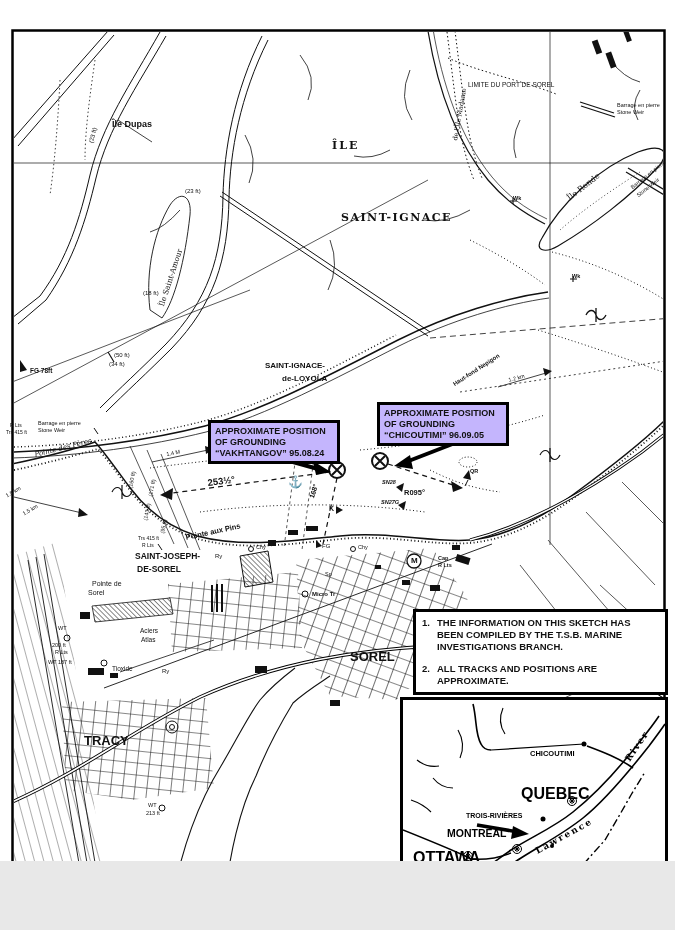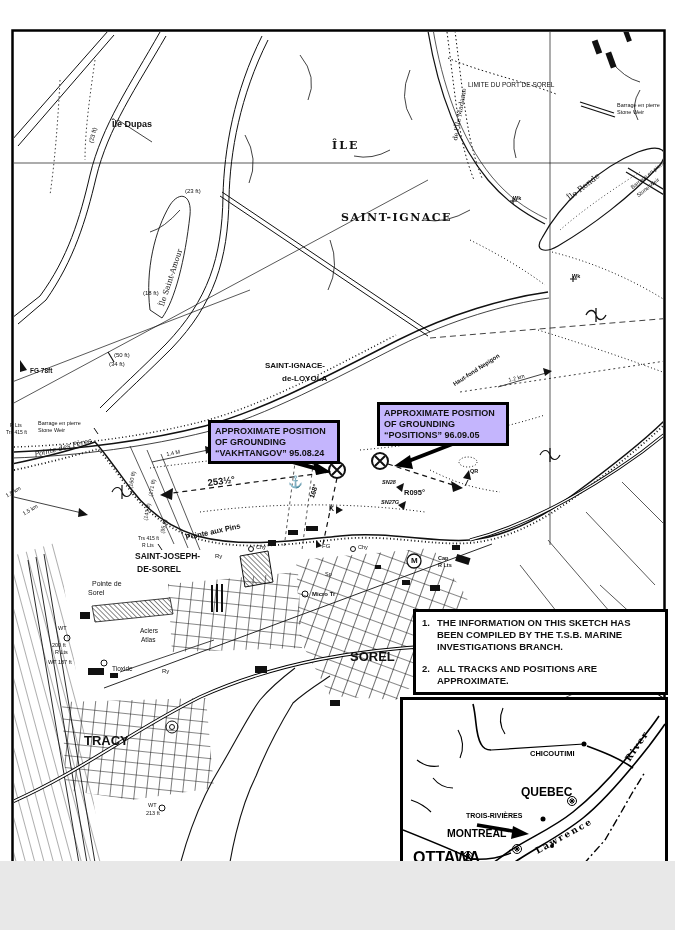--- a/index.html
+++ b/index.html
@@ -301,21 +301,21 @@
   <div class="lb thin" style="left:146px;top:811px;font-size:5.5px;">213 ft</div>
 
   <div class="callout" style="left:208px;top:420px;width:118px;">
     <div>APPROXIMATE POSITION</div>
     <div>OF GROUNDING</div>
     <div>“VAKHTANGOV” 95.08.24</div>
   </div>
   <div class="callout" style="left:377px;top:402px;width:118px;">
     <div>APPROXIMATE POSITION</div>
     <div>OF GROUNDING</div>
-    <div>“POSITIONS” 96.09.05</div>
+    <div>“CHICOUTIMI” 96.09.05</div>
   </div>
 
 
   <div class="notesbox" style="left:413px;top:609px;width:237px;">
     <div class="noterow">
       <span>1.</span>
       <span>THE INFORMATION ON THIS SKETCH HAS BEEN COMPILED BY THE T.S.B. MARINE INVESTIGATIONS BRANCH.</span>
     </div>
     <div class="noterow gap">
       <span>2.</span>
@@ -367,21 +367,21 @@
               <circle r="4.5"></circle>
               <path d="M-3,0H3 M0,-3V3 M-2.2,-2.2L2.2,2.2 M-2.2,2.2L2.2,-2.2"></path>
             </g>
         </g>
 
         <path d="M74,125 L115,132" stroke-width="3.5"></path>
         <polygon points="126,134 110,126 108,139" fill="#000" stroke="none"></polygon>
       </g>
     </svg>
     <div class="lb" style="left:127px;top:50px;font-size:7.5px;">CHICOUTIMI</div>
-    <div class="lb" style="left:118px;top:86px;font-size:12px;">QUEBEC</div>
+    <div class="lb" style="left:118px;top:86px;font-size:16px;">QUEBEC</div>
     <div class="lb" style="left:63px;top:112px;font-size:7px;">TROIS-RIVIÈRES</div>
     <div class="lb" style="left:44px;top:128px;font-size:10.5px;">MONTREAL</div>
     <div class="lb" style="left:10px;top:150px;font-size:16px;">OTTAWA</div>
     <div class="lb serif" style="left:76px;top:178px;font-size:8px;transform:rotate(-35deg);">St.</div>
     <div class="lb serif" style="left:131px;top:148px;font-size:9px;letter-spacing:2px;transform:rotate(-29deg);">Lawrence</div>
     <div class="lb serif" style="left:221px;top:58px;font-size:9px;letter-spacing:1.5px;transform:rotate(-56deg);">River</div>
   </div>
 
 </div>
 

